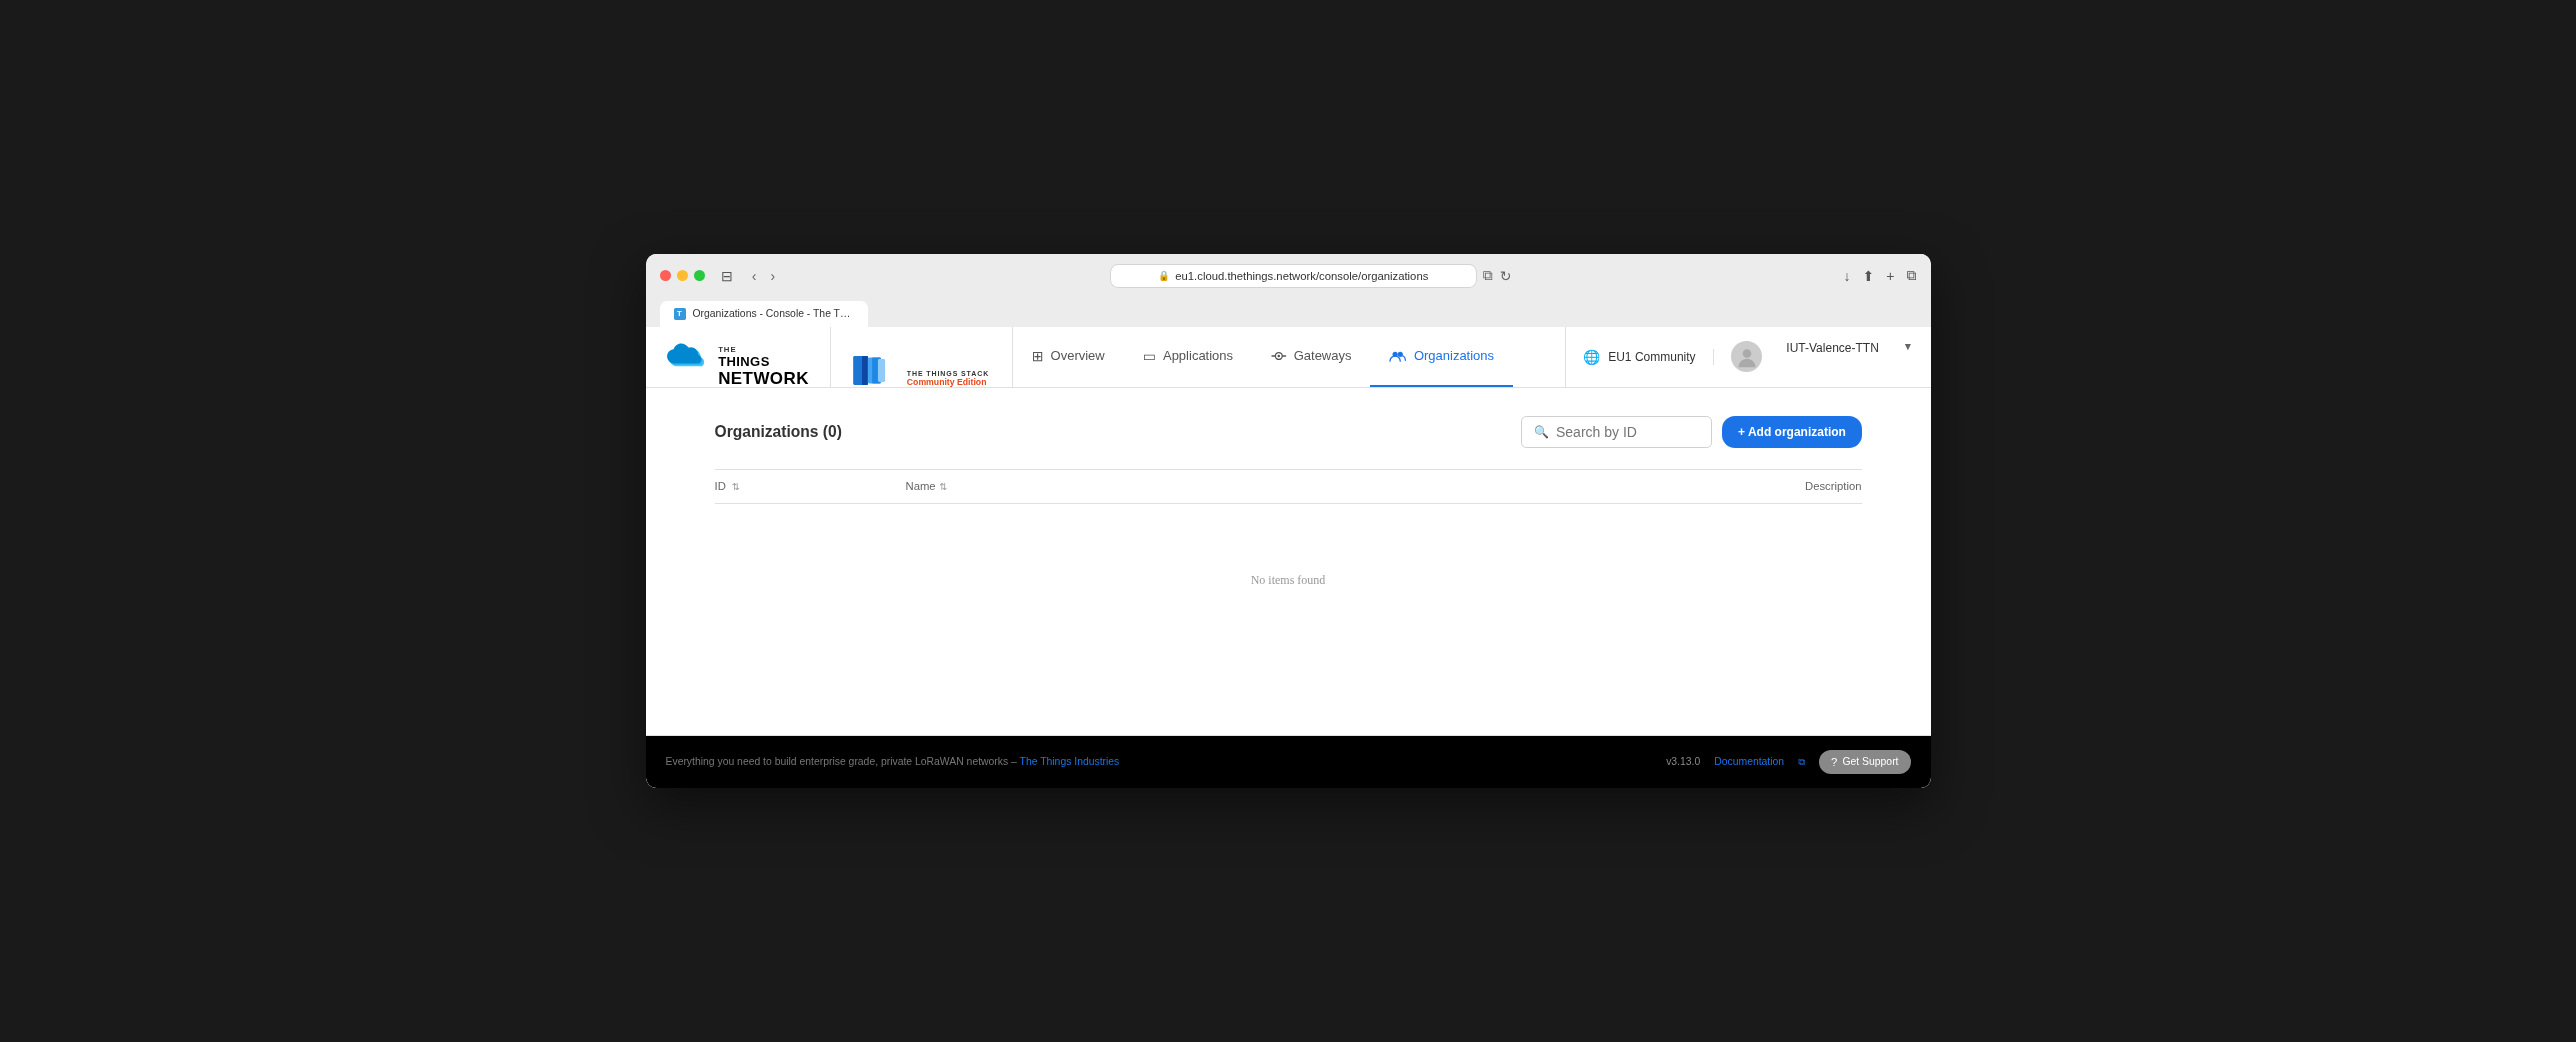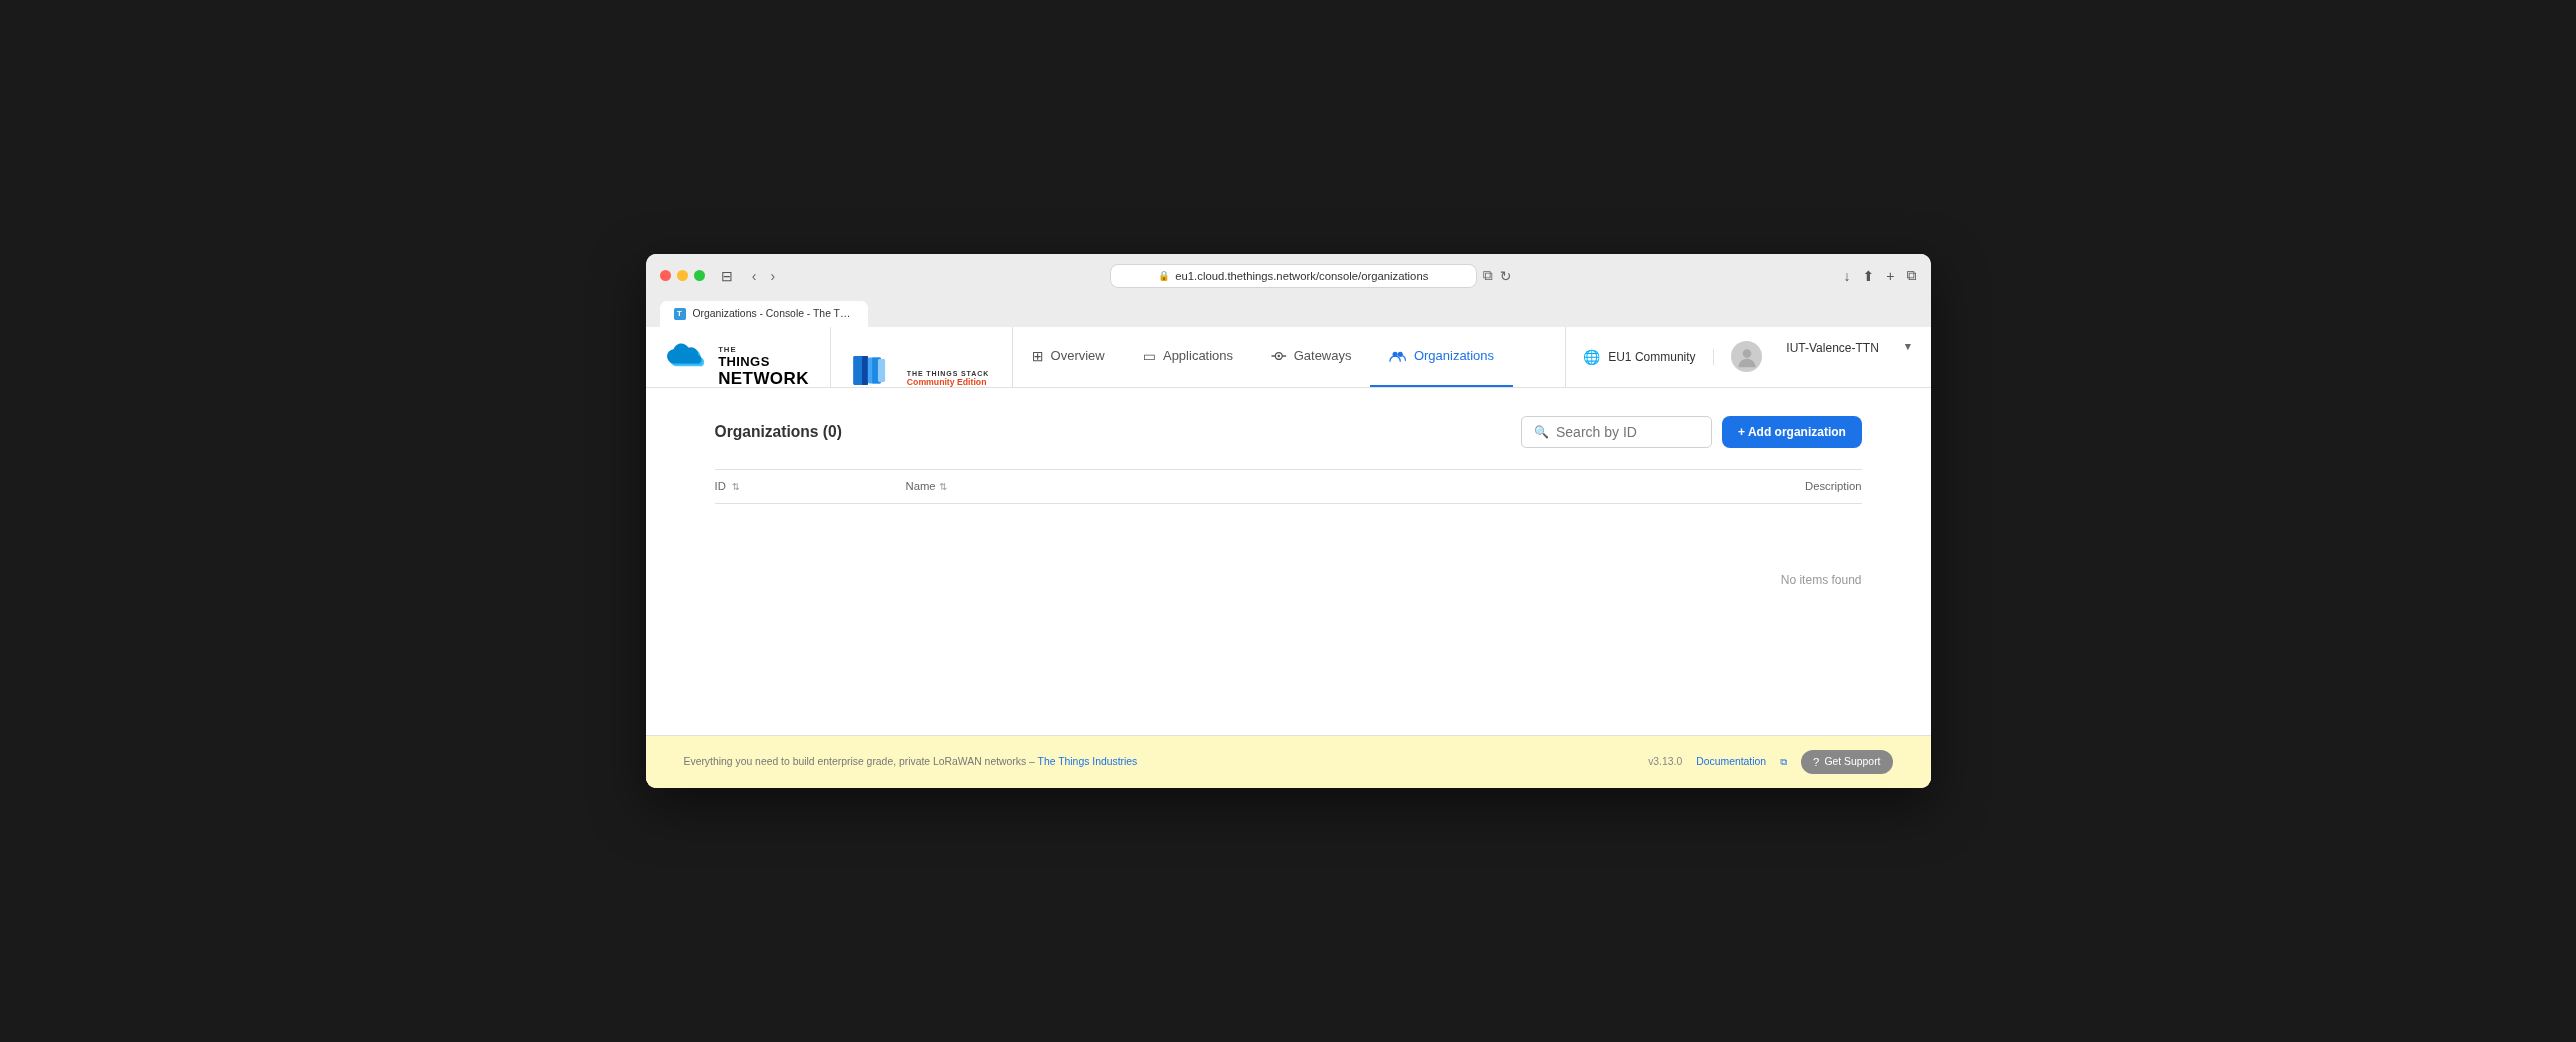--- a/index.html
+++ b/index.html
@@ -369,21 +369,21 @@
       background: transparent;
     }
 
     .add-btn {
       display: flex;
       align-items: center;
       gap: 5.2px;
       background: #1c73e8;
       color: white;
       border: none;
-      border-radius: 8px;
+      border-radius: 13px;
       padding: 8.7px 15.6px;
       font-size: 12px;
       font-weight: 600;
       cursor: pointer;
       white-space: nowrap;
     }
 
     
     .table-container {
       border-top: 0.9px solid #e0e0e0;
@@ -403,35 +403,36 @@
     .col-name { flex: 1; display: flex; align-items: center; gap: 3.5px; }
     .col-desc { width: 174px; text-align: right; }
 
     .sort-icon {
       font-size: 9.6px;
       color: #999;
     }
 
     .empty-state {
       display: flex;
-      justify-content: flex-end;
+      justify-content: center;
       align-items: center;
       padding: 69px 0;
       color: #999;
       font-size: 12px;
+      font-family: Liberation Serif, serif;
     }
 
     
     .footer {
       display: flex;
       align-items: center;
       justify-content: space-between;
-      padding: 14px 38px;
+      padding: 14px 20px;
       border-top: 0.9px solid #e0e0e0;
-      background: #fef9c3;
+      background: #000000;
     }
 
     .footer-left {
       font-size: 10.4px;
       color: #777;
     }
 
     .footer-link {
       color: #1c73e8;
       text-decoration: none;

